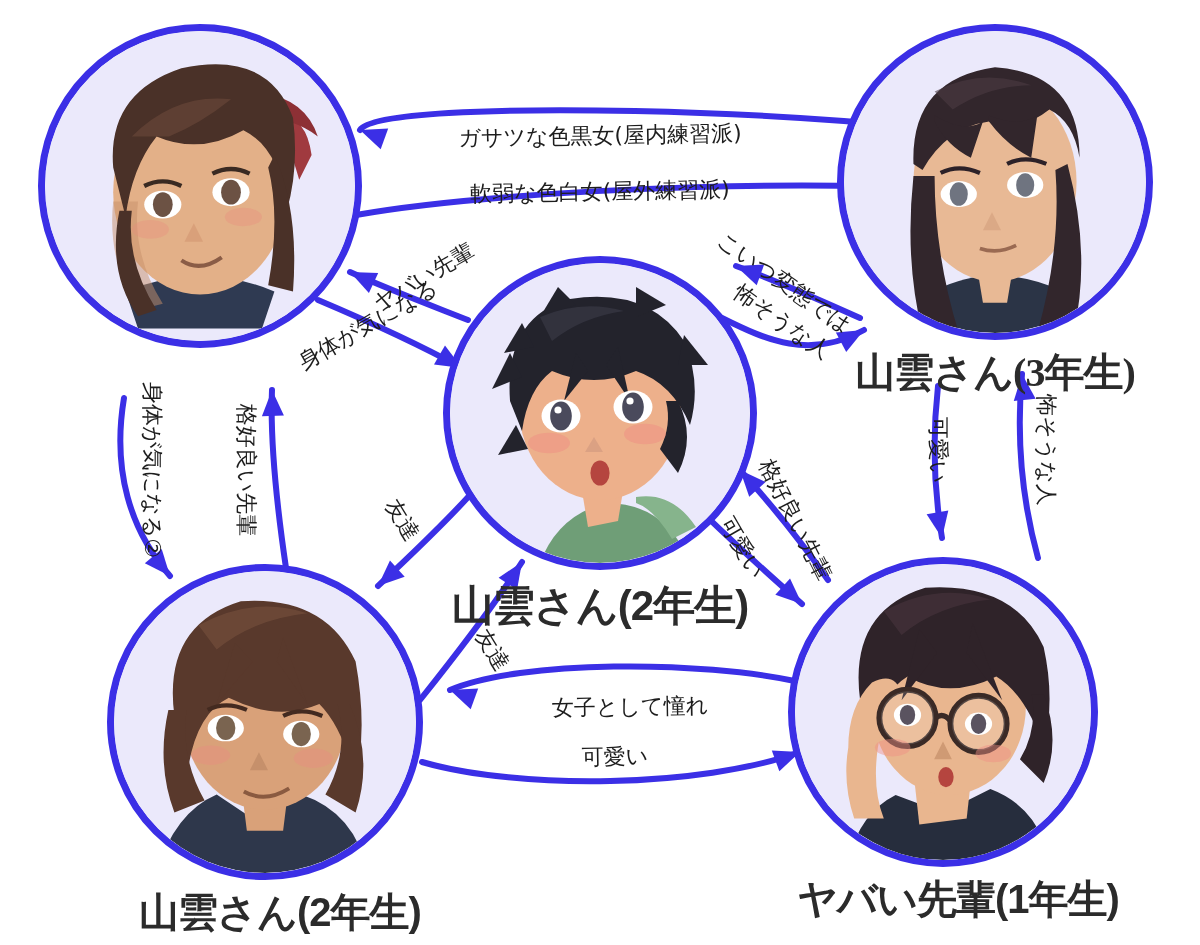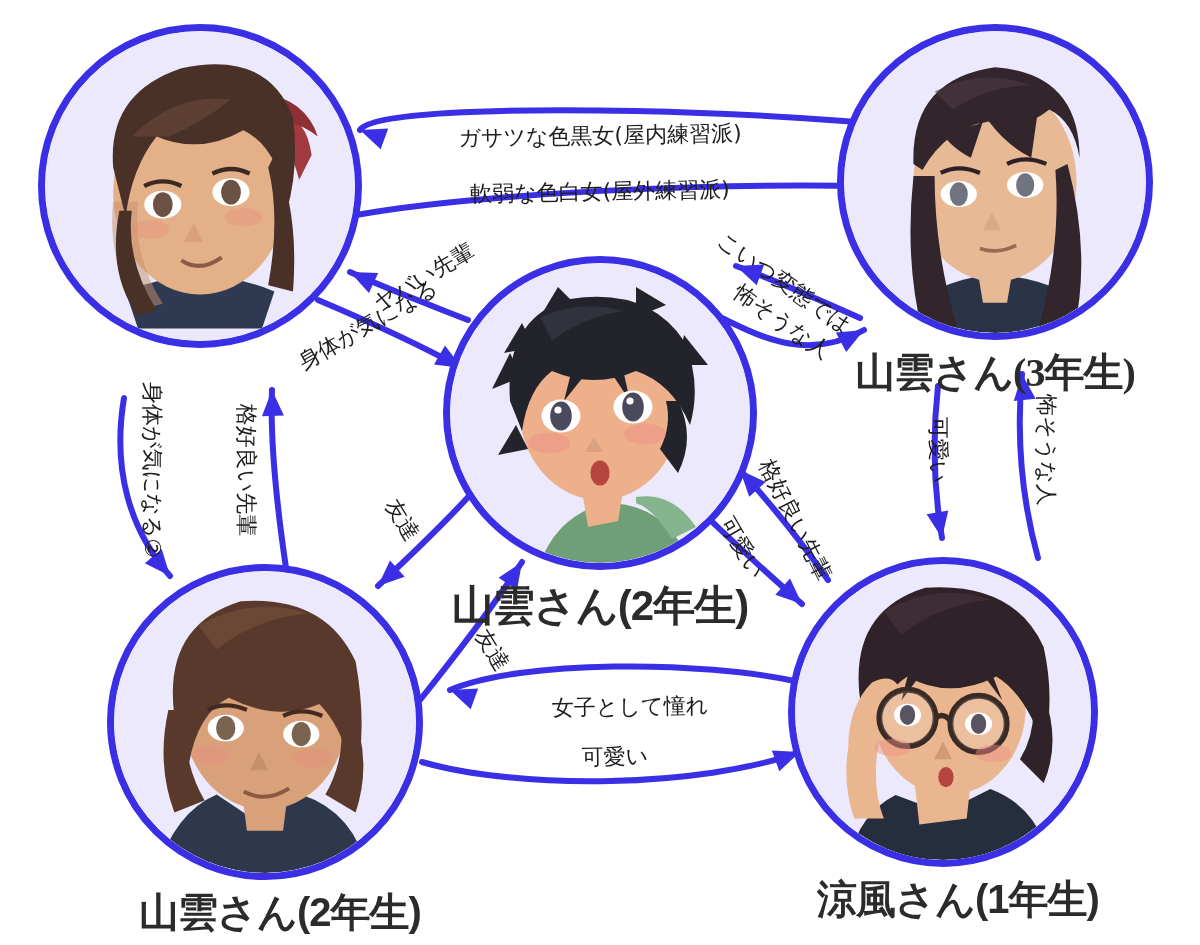--- a/index.html
+++ b/index.html
@@ -269,21 +269,21 @@
           <ellipse cx="38" cy="51" rx="2.6" ry="3.4" fill="#5a5360"></ellipse>
           <ellipse cx="62" cy="54" rx="4.6" ry="3.8" fill="#fff"></ellipse>
           <ellipse cx="62" cy="54" rx="2.6" ry="3.4" fill="#5a5360"></ellipse>
           <path d="M50 60 L53 66 L47 66 Z" fill="#cf9a74"></path>
           <ellipse cx="51" cy="72" rx="2.6" ry="3.4" fill="#b5453f"></ellipse>
           <ellipse cx="33" cy="62" rx="6" ry="3" fill="#ef8d84" opacity="0.45"></ellipse>
           <ellipse cx="67" cy="64" rx="6" ry="3" fill="#ef8d84" opacity="0.45"></ellipse>
         </g>
       </svg>
     </div>
-    <div class="node-label" style="font-size: 40px; left: 170px; top: 315px; transform: translate(-50%, 0px);">涼風さん(1年生)</div>
+    <div class="node-label" style="font-size: 40px; left: 170px; top: 315px; transform: translate(-50%, 0px);">ヤバい先輩(1年生)</div>
   </div>
 
   <div id="edge-label-layer">
       <div class="edge-label" style="left: 600px; top: 136px; transform: translate(-50%, -50%) rotate(-1deg);">ガサツな色黒女(屋内練習派)</div>
       <div class="edge-label" style="left: 600px; top: 192px; transform: translate(-50%, -50%) rotate(-1deg);">軟弱な色白女(屋外練習派)</div>
       <div class="edge-label" style="left: 424px; top: 277px; transform: translate(-50%, -50%) rotate(-30deg);">ヤバい先輩</div>
       <div class="edge-label" style="left: 368px; top: 325px; transform: translate(-50%, -50%) rotate(-30deg);">身体が気になる</div>
       <div class="edge-label" style="left: 784px; top: 283px; transform: translate(-50%, -50%) rotate(35deg);">こいつ変態では</div>
       <div class="edge-label" style="left: 782px; top: 322px; transform: translate(-50%, -50%) rotate(35deg);">怖そうな人</div>
       <div class="edge-label" style="left: 152px; top: 470px; transform: translate(-50%, -50%) rotate(90deg);">身体が気になる②</div>

